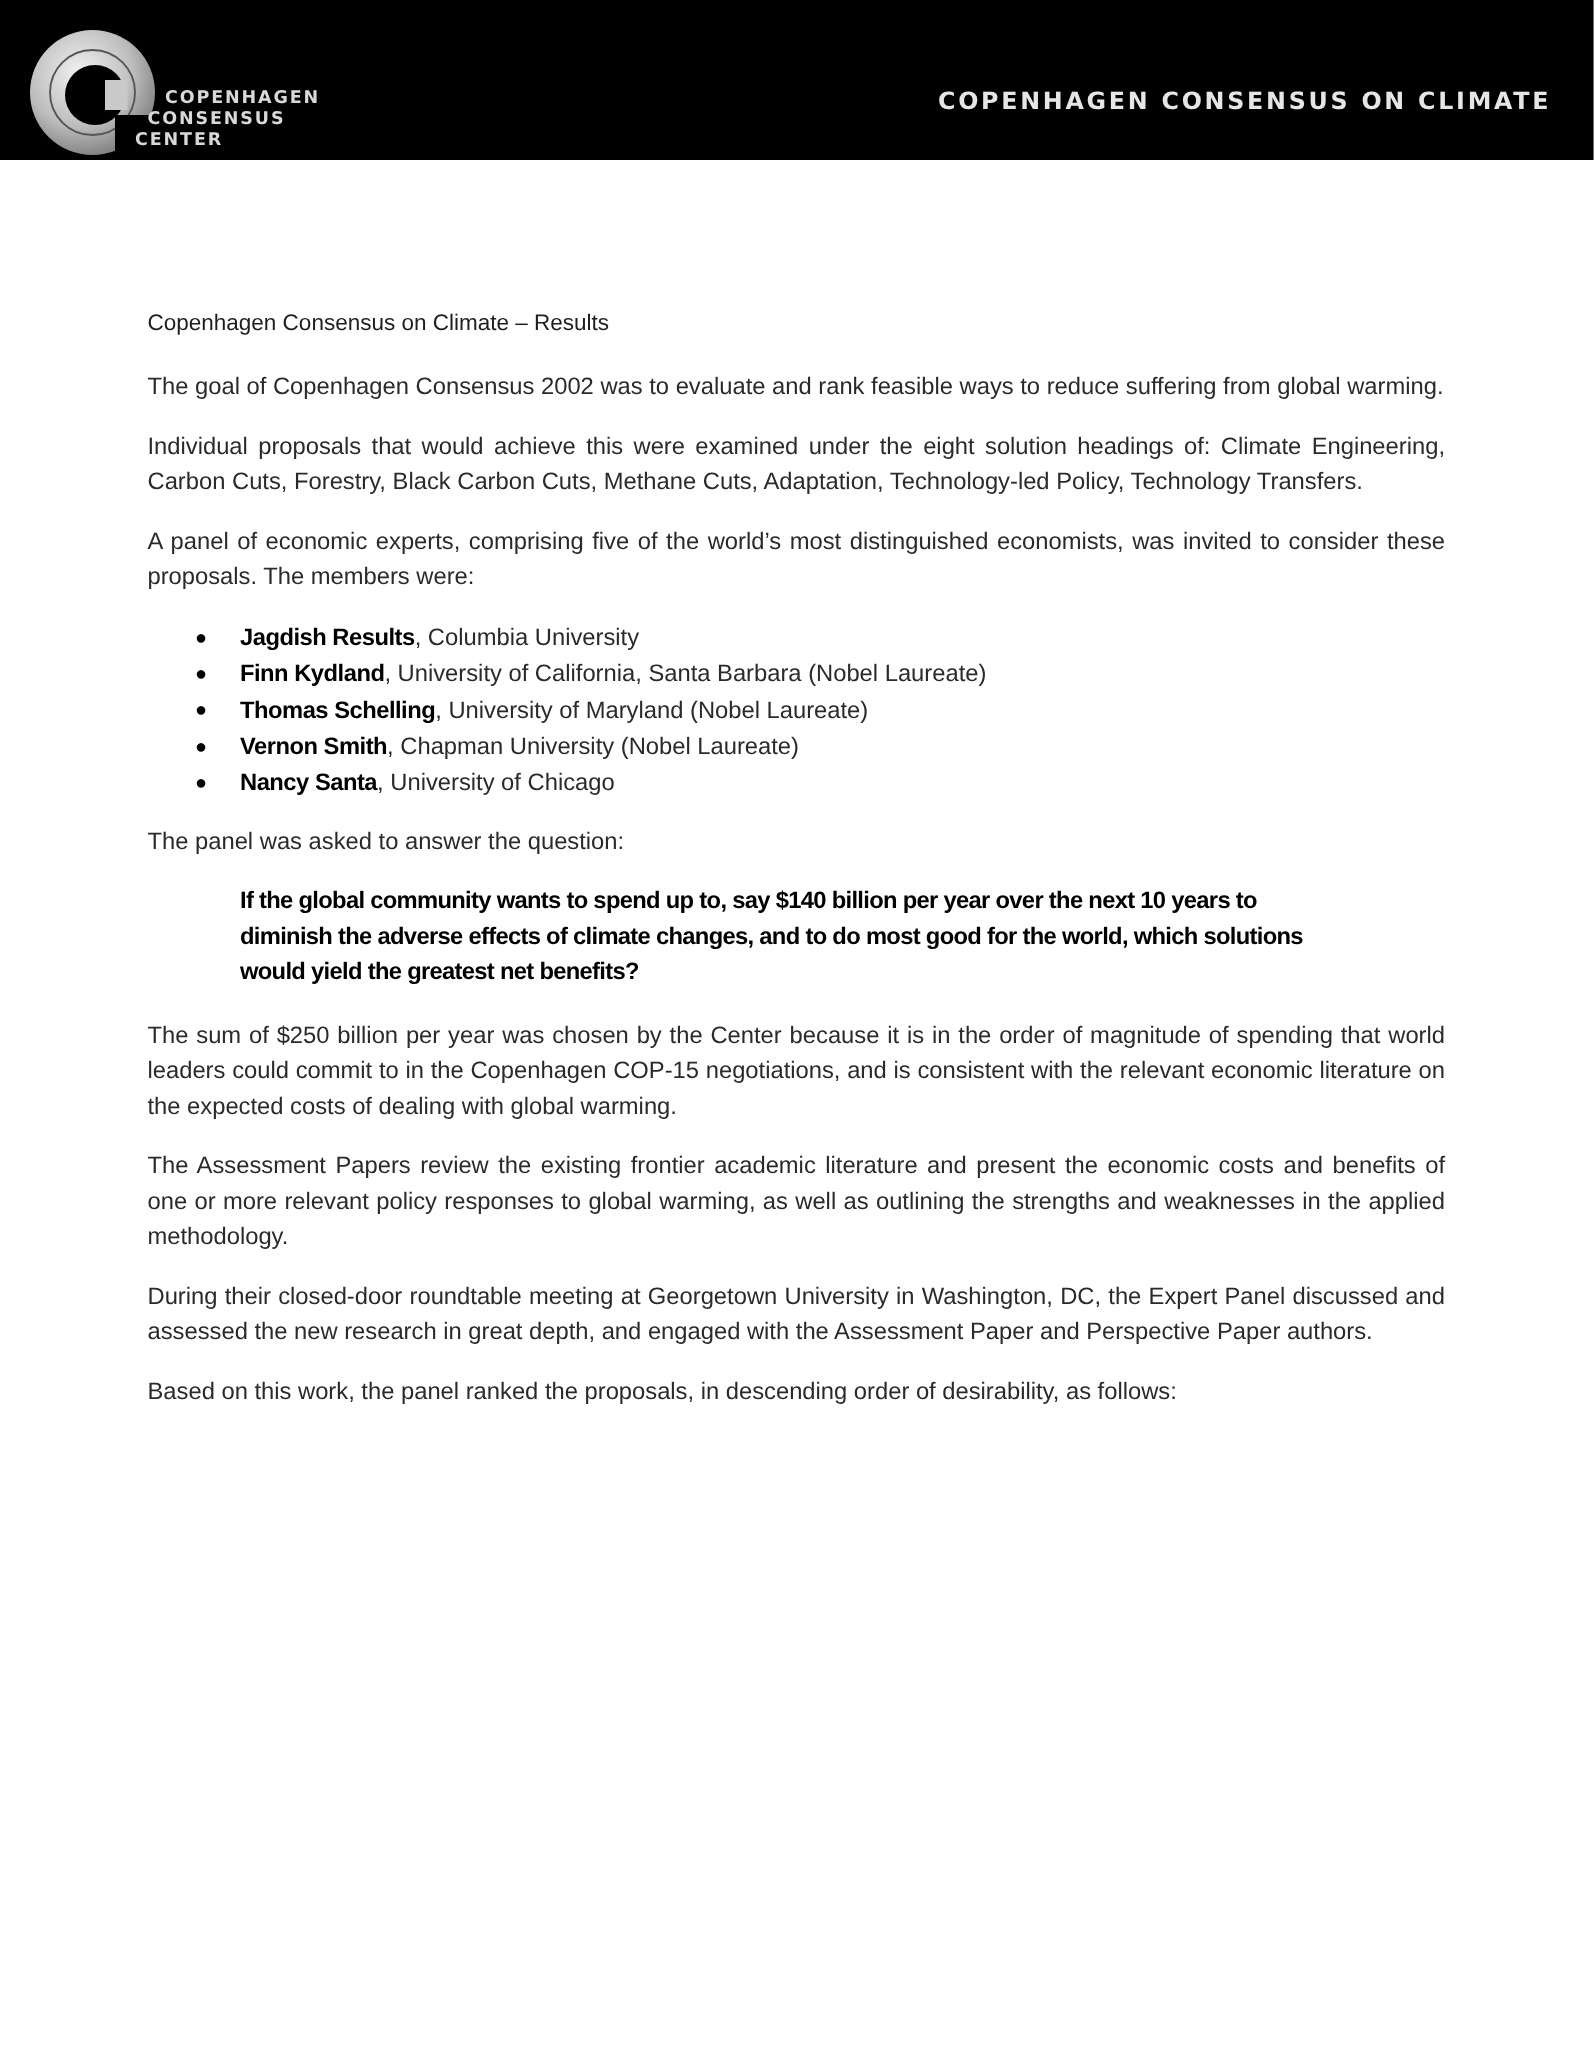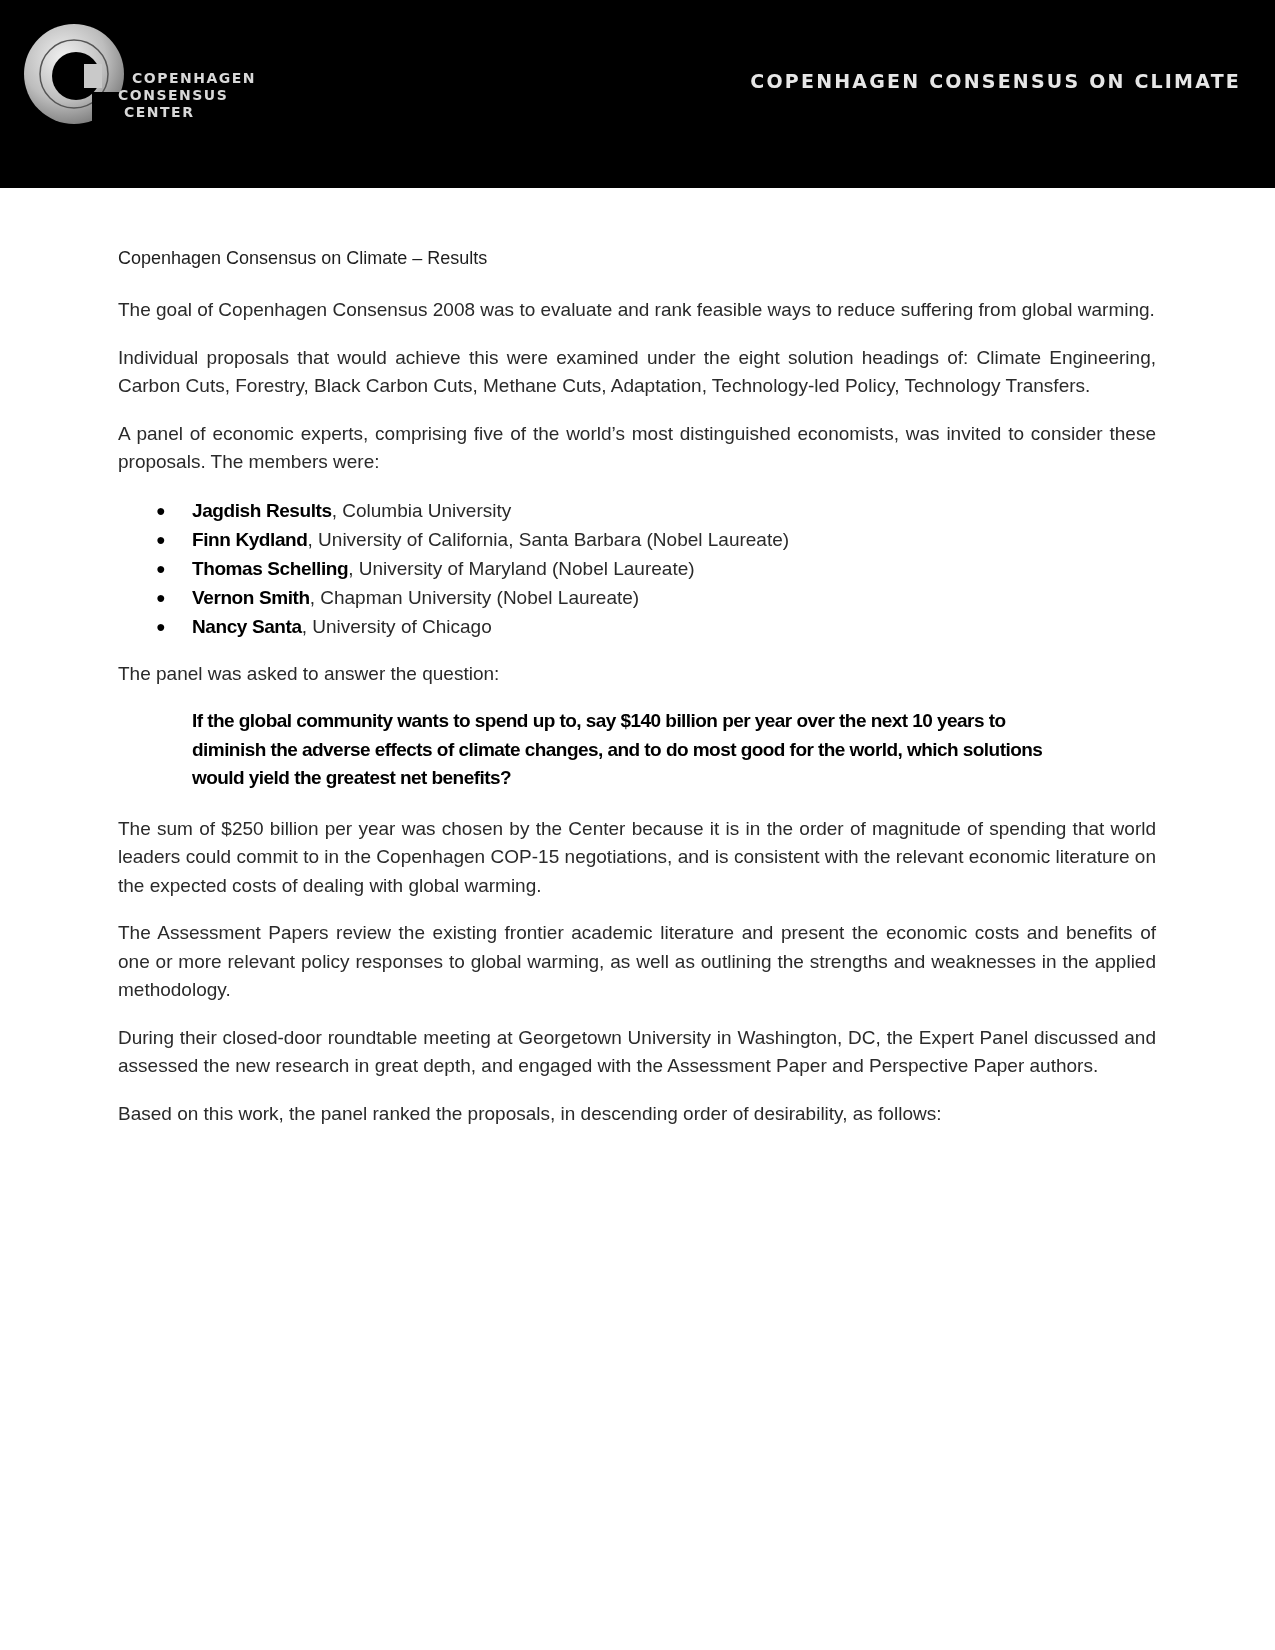--- a/index.html
+++ b/index.html
@@ -13,21 +13,21 @@
       position: relative;
       overflow: hidden;
       font-family: "Liberation Sans", "DejaVu Sans", sans-serif;
       color: #2a2a2a;
     }
     .header-bar {
       position: absolute;
       left: 0;
       top: 0;
       width: 1275px;
-      height: 188px;
+      height: 128px;
       background: #000000;
     }
     .logo {
       position: absolute;
       left: 20px;
       top: 20px;
       width: 240px;
       height: 110px;
     }
     .logo-mark {
@@ -43,21 +43,21 @@
       top: 50px;
       color: #d8d8d8;
       font-family: "DejaVu Sans", sans-serif;
       font-weight: bold;
       font-size: 14px;
       letter-spacing: 1.5px;
       line-height: 17px;
     }
     .logo-text .l1 { display: block; padding-left: 24px; }
     .logo-text .l2 { display: block; padding-left: 10px; }
-    .logo-text .l3 { display: block; padding-left: 0px; margin-left: 16px; }
+    .logo-text .l3 { display: block; padding-left: 0px; }
     .header-title {
       position: absolute;
       right: 34px;
       top: 70px;
       color: #e6e6e6;
       font-family: "DejaVu Sans", sans-serif;
       font-weight: bold;
       font-size: 19px;
       letter-spacing: 2.2px;
     }
@@ -140,21 +140,21 @@
       <span class="l2">CONSENSUS</span>
       <span class="l3">CENTER</span>
     </div>
   </div>
   <div class="header-title">COPENHAGEN CONSENSUS ON CLIMATE</div>
 </div>
 
 <div class="content">
   <h1 class="doc-title">Copenhagen Consensus on Climate – Results</h1>
 
-  <p class="body left">The goal of Copenhagen Consensus 2008 was to evaluate and rank feasible ways to reduce suffering from global warming.</p>
+  <p class="body left">The goal of Copenhagen Consensus 2002 was to evaluate and rank feasible ways to reduce suffering from global warming.</p>
   <p class="body">Individual proposals that would achieve this were examined under the eight solution headings of: Climate Engineering, Carbon Cuts, Forestry, Black Carbon Cuts, Methane Cuts, Adaptation, Technology-led Policy, Technology Transfers.</p>
   <p class="body">A panel of economic experts, comprising five of the world’s most distinguished economists, was invited to consider these proposals. The members were:</p>
 
   <ul class="panel">
     <li>
       <span class="bullet">●</span><span class="name">Jagdish Results</span><span>, Columbia University</span>
     </li>
     <li>
       <span class="bullet">●</span><span class="name">Finn Kydland</span><span>, University of California, Santa Barbara (Nobel Laureate)</span>
     </li>

